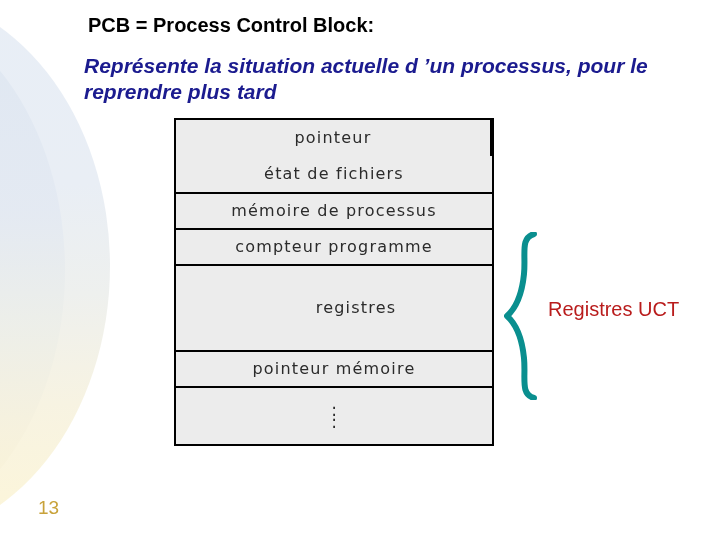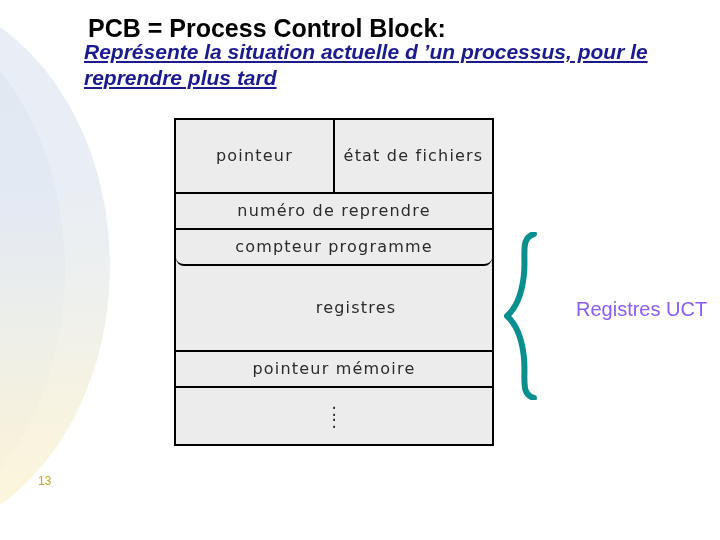--- a/index.html
+++ b/index.html
@@ -40,53 +40,53 @@
     border-radius: 0 200px 200px 0 / 0 270px 270px 0;
     background: linear-gradient(180deg, #dde6f1 0%, #e3e9f2 40%, #eceee9 60%, #f6f1dd 80%, #fcf4d2 100%);
     opacity: 0.85;
   }
 
   .title {
     position: absolute;
     left: 88px;
     top: 14px;
     width: 600px;
-    font-size: 25px;
+    font-size: 20px;
     font-weight: bold;
     color: #000000;
     letter-spacing: 0px;
     white-space: nowrap;
   }
   .subtitle {
     position: absolute;
     left: 84px;
-    top: 39px;
+    top: 53px;
     width: 610px;
     font-size: 21px;
     font-style: italic;
     font-weight: bold;
     color: #1b1b8f;
     line-height: 1.22;
-    text-decoration: underline;
   }
 
   
   .pcb {
     position: absolute;
     left: 174px;
     top: 118px;
     width: 320px;
     border: 2px solid #000000;
     background: #ececec;
     box-sizing: border-box;
   }
   .pcb-row {
     border-bottom: 2px solid #000000;
     display: flex;
     box-sizing: border-box;
+    flex-direction: column;
   }
   .pcb-row:last-child {
     border-bottom: none;
   }
   .pcb-cell {
     flex: 1;
     text-align: center;
     font-family: "DejaVu Sans", sans-serif;
     font-size: 16px;
     color: #2b2b2b;
@@ -96,21 +96,21 @@
     display: flex;
     align-items: center;
     justify-content: center;
     line-height: 1.25;
   }
   .pcb-cell.split-left {
     border-right: 2px solid #000000;
   }
   .row-top { height: 74px; }
   .row-num { height: 36px; }
-  .row-cpt { height: 36px; border-radius: 8px; }
+  .row-cpt { height: 36px; }
   .row-reg { height: 86px; padding-left: 44px; }
   .row-lim { height: 36px; }
   .row-fic { height: 54px; }
   .row-dots { height: 56px; }
 
   .dots {
     font-family: "DejaVu Sans", sans-serif;
     font-size: 17px;
     line-height: 0.72;
     color: #2b2b2b;
@@ -124,51 +124,50 @@
     top: 232px;
     width: 34px;
     height: 168px;
   }
   .brace svg { display: block; }
   .brace-label {
     position: absolute;
     left: 548px;
     top: 298px;
     font-size: 20px;
-    color: #8b5cf6;
+    color: #b91c1c;
     white-space: nowrap;
-    margin-left: 28px;
   }
 
   .page-number {
     position: absolute;
     left: 38px;
-    top: 474px;
-    font-size: 12px;
+    top: 497px;
+    font-size: 19px;
     color: #c8a23a;
   }
 </style>
 </head>
 <body>
 
 <div id="slide">
 
   <div class="left-arc"></div>
   <div class="left-arc-inner"></div>
 
   <div class="title">PCB = Process Control Block:</div>
   <div class="subtitle">Représente la situation actuelle d ’un processus, pour le reprendre plus tard</div>
 
   <div class="pcb">
     <div class="pcb-row row-top">
       <div class="pcb-cell split-left">pointeur</div>
       <div class="pcb-cell">état de fichiers</div>
     </div>
     <div class="pcb-row row-num">
-      <div class="pcb-cell">numéro de reprendre</div>
+      <div class="pcb-cell">mémoire de processus</div>
     </div>
     <div class="pcb-row row-cpt">
       <div class="pcb-cell">compteur programme</div>
     </div>
     <div class="pcb-row row-reg">
       <div class="pcb-cell">registres</div>
     </div>
     <div class="pcb-row row-lim">
       <div class="pcb-cell">pointeur mémoire</div>
     </div>

